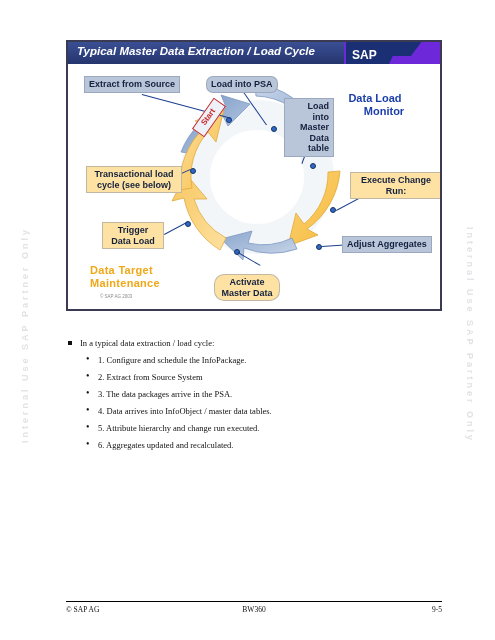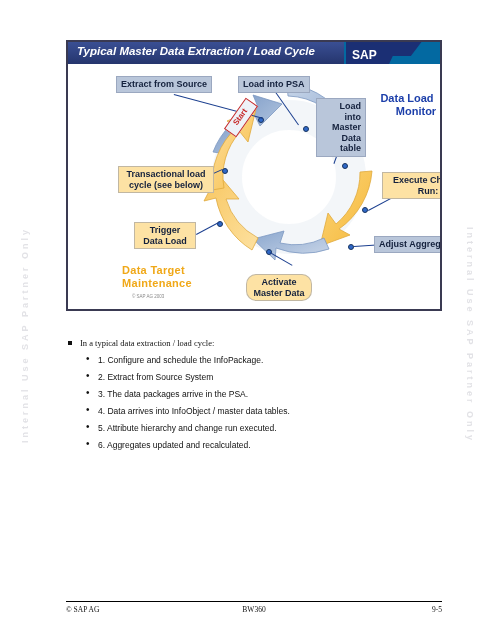--- a/index.html
+++ b/index.html
@@ -42,40 +42,40 @@
   }
   #slide-title{
     position:absolute;left:9px;top:3px;
     font-family:"Liberation Sans",sans-serif;
     font-size:11.5px;font-weight:bold;color:#ffffff;
     white-space:nowrap;
   }
   
   #sap-logo-wrap{
     position:absolute;right:0;top:0;width:96px;height:22px;
-    background:#0369a1;overflow:hidden;
+    background:#6d28d9;overflow:hidden;
   }
   #sap-logo-shape{
     position:absolute;left:2px;top:-6px;width:56px;height:34px;
     background:#1b2f74;
     clip-path:polygon(0 0,100% 0,72% 100%,0 100%);
   }
   #sap-logo-tail{
     position:absolute;left:46px;top:-6px;width:36px;height:20px;
     background:#1b2f74;
     clip-path:polygon(0 0,100% 0,58% 100%,0 100%);
   }
   #sap-logo-text{
     position:absolute;left:8px;top:6px;
     font-family:"Liberation Sans",sans-serif;
     font-size:12px;font-weight:bold;color:#ffffff;letter-spacing:0px;
   }
 
   
-  #slide-body{position:absolute;left:0;top:22px;right:0;bottom:0;overflow:hidden;margin-left:32px;}
+  #slide-body{position:absolute;left:0;top:22px;right:0;bottom:0;overflow:hidden;}
 
   
   #ring{position:absolute;left:96px;top:18px;width:186px;height:186px;}
 
   
   #dlm{
     position:absolute;left:246px;top:28px;width:122px;
     font-family:"Liberation Sans",sans-serif;
     font-size:11px;font-weight:bold;color:#1c3faa;line-height:13px;
     text-align:center;
@@ -104,21 +104,21 @@
     line-height:10.5px;text-align:center;
     padding:2px 4px;box-sizing:border-box;
     border:1px solid rgba(120,130,160,.45);
     white-space:nowrap;
   }
   .lbl.blue{background:#b9c6da;}
   .lbl.orange{background:#fde2a4;}
   .lbl.multi{white-space:normal;}
 
   #lbl-extract   {left:16px; top:12px;}
-  #lbl-psa       {left:138px;top:12px;}
+  #lbl-psa       {left:138px;top:12px;border-radius:7px;}
   #lbl-mdtable   {left:216px;top:34px;width:50px;text-align:right;}
   #lbl-exec      {left:282px;top:108px;width:92px;}
   #lbl-adjust    {left:274px;top:172px;}
   #lbl-activate  {left:146px;top:210px;width:66px;border-radius:10px;}
   #lbl-trigger   {left:34px;top:158px;width:62px;}
   #lbl-transact  {left:18px;top:102px;width:96px;}
 
   
   .leader{position:absolute;background:#1b3f8f;transform-origin:0 0;height:1px;}
   .dot{
@@ -141,21 +141,21 @@
   #bullets{position:absolute;left:66px;top:330px;width:376px;}
   .b1{
     font-family:"Liberation Serif",serif;font-size:8.5px;color:#111;
     margin:8px 0 7px 0;padding-left:14px;position:relative;
   }
   .b1:before{
     content:"";position:absolute;left:2px;top:3px;
     width:4px;height:4px;background:#111;
   }
   .b2{
-    font-family:Liberation Sans, sans-serif;font-size:8.5px;color:#111;
+    font-family:Liberation Serif, serif;font-size:8.5px;color:#111;
     margin:0 0 7px 0;padding-left:32px;position:relative;
   }
   .b2:before{
     content:"\2022";position:absolute;left:20px;top:-2px;
     font-size:10px;color:#111;
   }
 
   
   #footer-rule{position:absolute;left:66px;top:601px;width:376px;height:1px;background:#000;}
   #footer{

